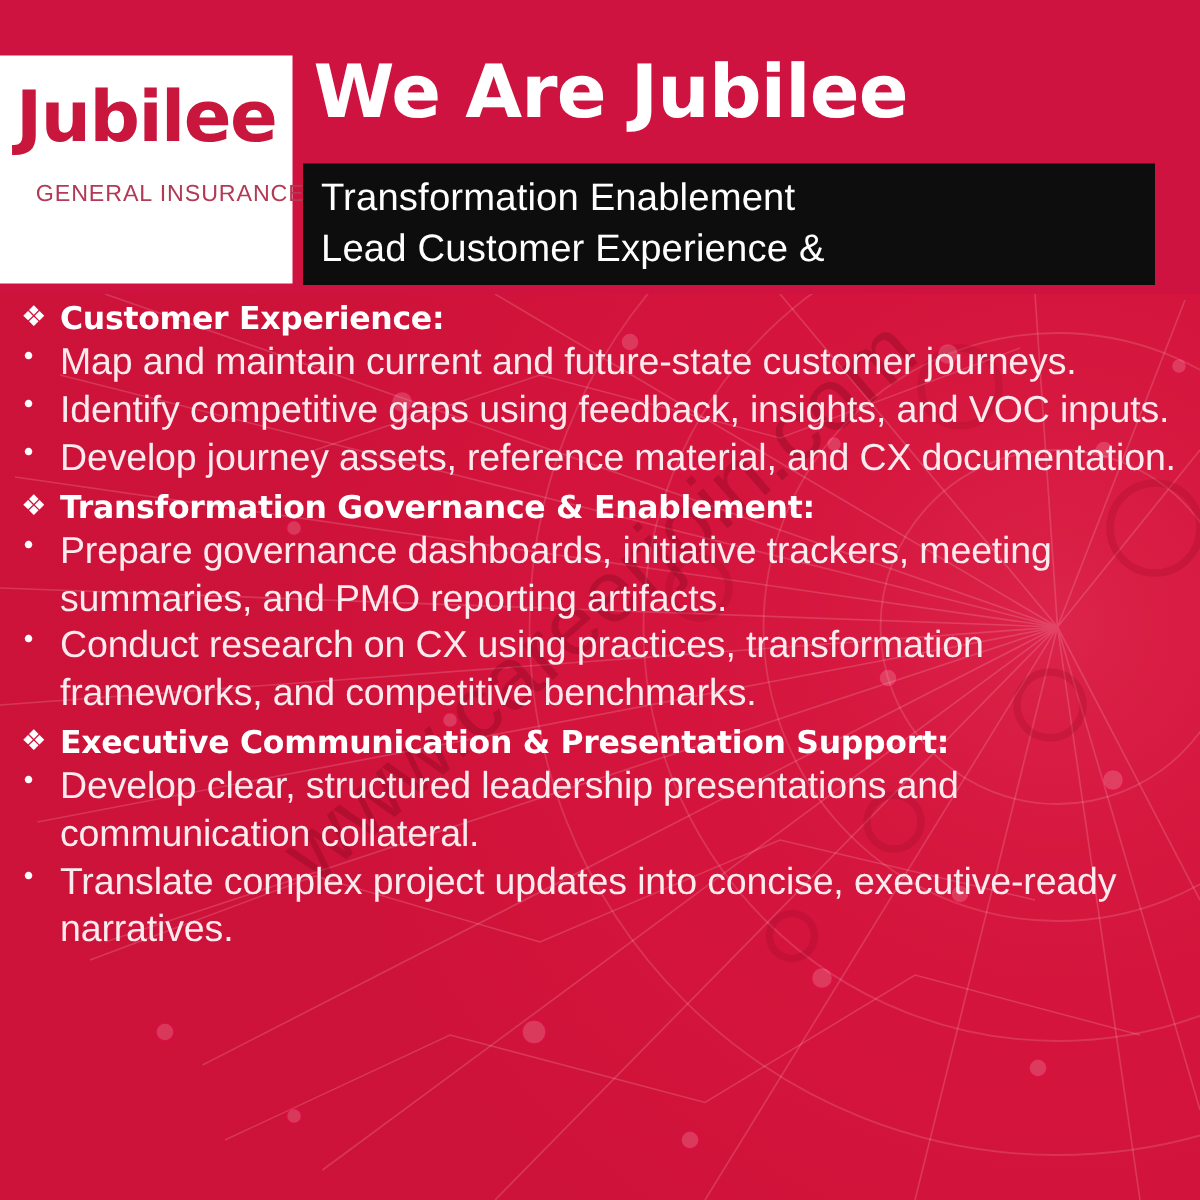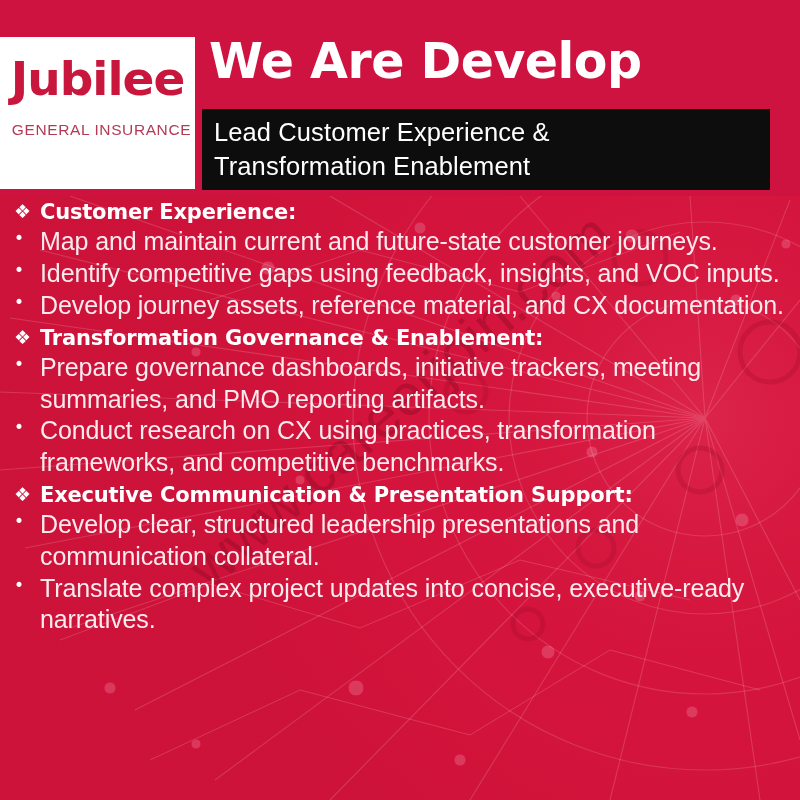--- a/index.html
+++ b/index.html
@@ -81,21 +81,21 @@
     text-align: center;
     font-family: "DejaVu Sans", sans-serif;
     font-size: 47px;
     font-weight: 700;
     color: #C8163C;
     letter-spacing: -1px;
     line-height: 1;
   }
   .logo-sub {
     position: absolute;
-    left: 4px;
+    left: 16px;
     top: 84px;
     width: 195px;
     text-align: center;
     font-family: "Liberation Sans", sans-serif;
     font-size: 15.5px;
     font-weight: 400;
     letter-spacing: 0.6px;
     color: #B23A54;
   }
 
@@ -286,26 +286,26 @@
   </svg>
 
   <div class="header">
     <div class="header-band"></div>
 
     <div class="logo-panel">
       <div class="logo-mark">Jubilee</div>
       <div class="logo-sub">GENERAL INSURANCE</div>
     </div>
 
-    <div class="hiring-title">We Are Develop</div>
+    <div class="hiring-title">We Are Jubilee</div>
 
     <div class="role-box">
       <div class="role-text">
+        <div>Transformation Enablement</div>
         <div>Lead Customer Experience &amp;</div>
-        <div>Transformation Enablement</div>
       </div>
     </div>
   </div>
 
   <div class="watermark">www.careerjoin.com</div>
 
   <div class="content">
     <div id="sections-host">
         <div class="section">
           <div class="section-head">

